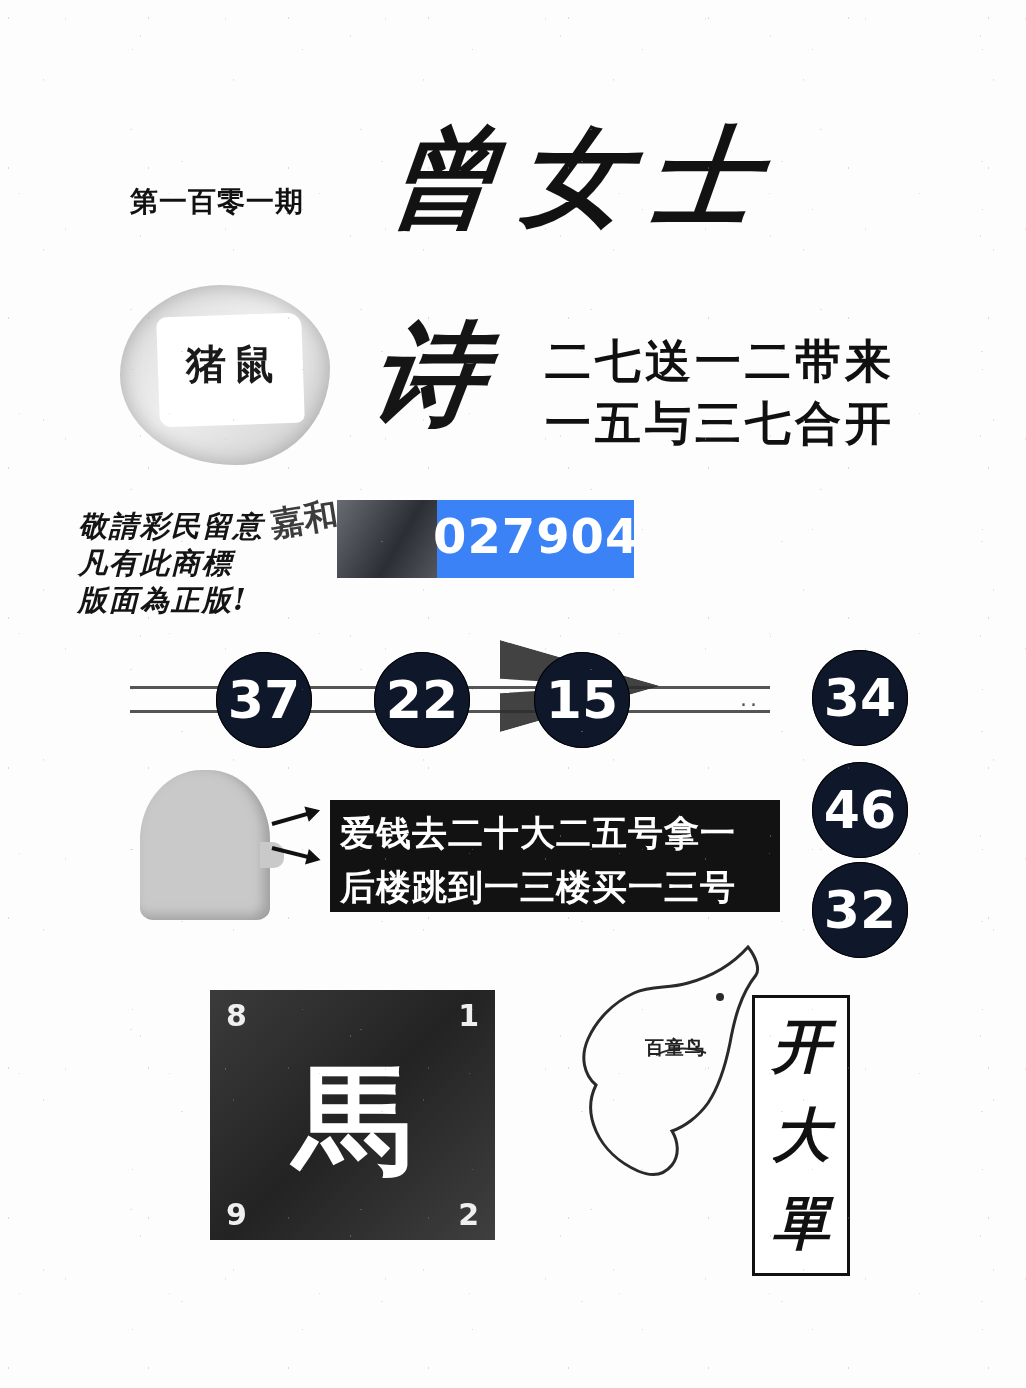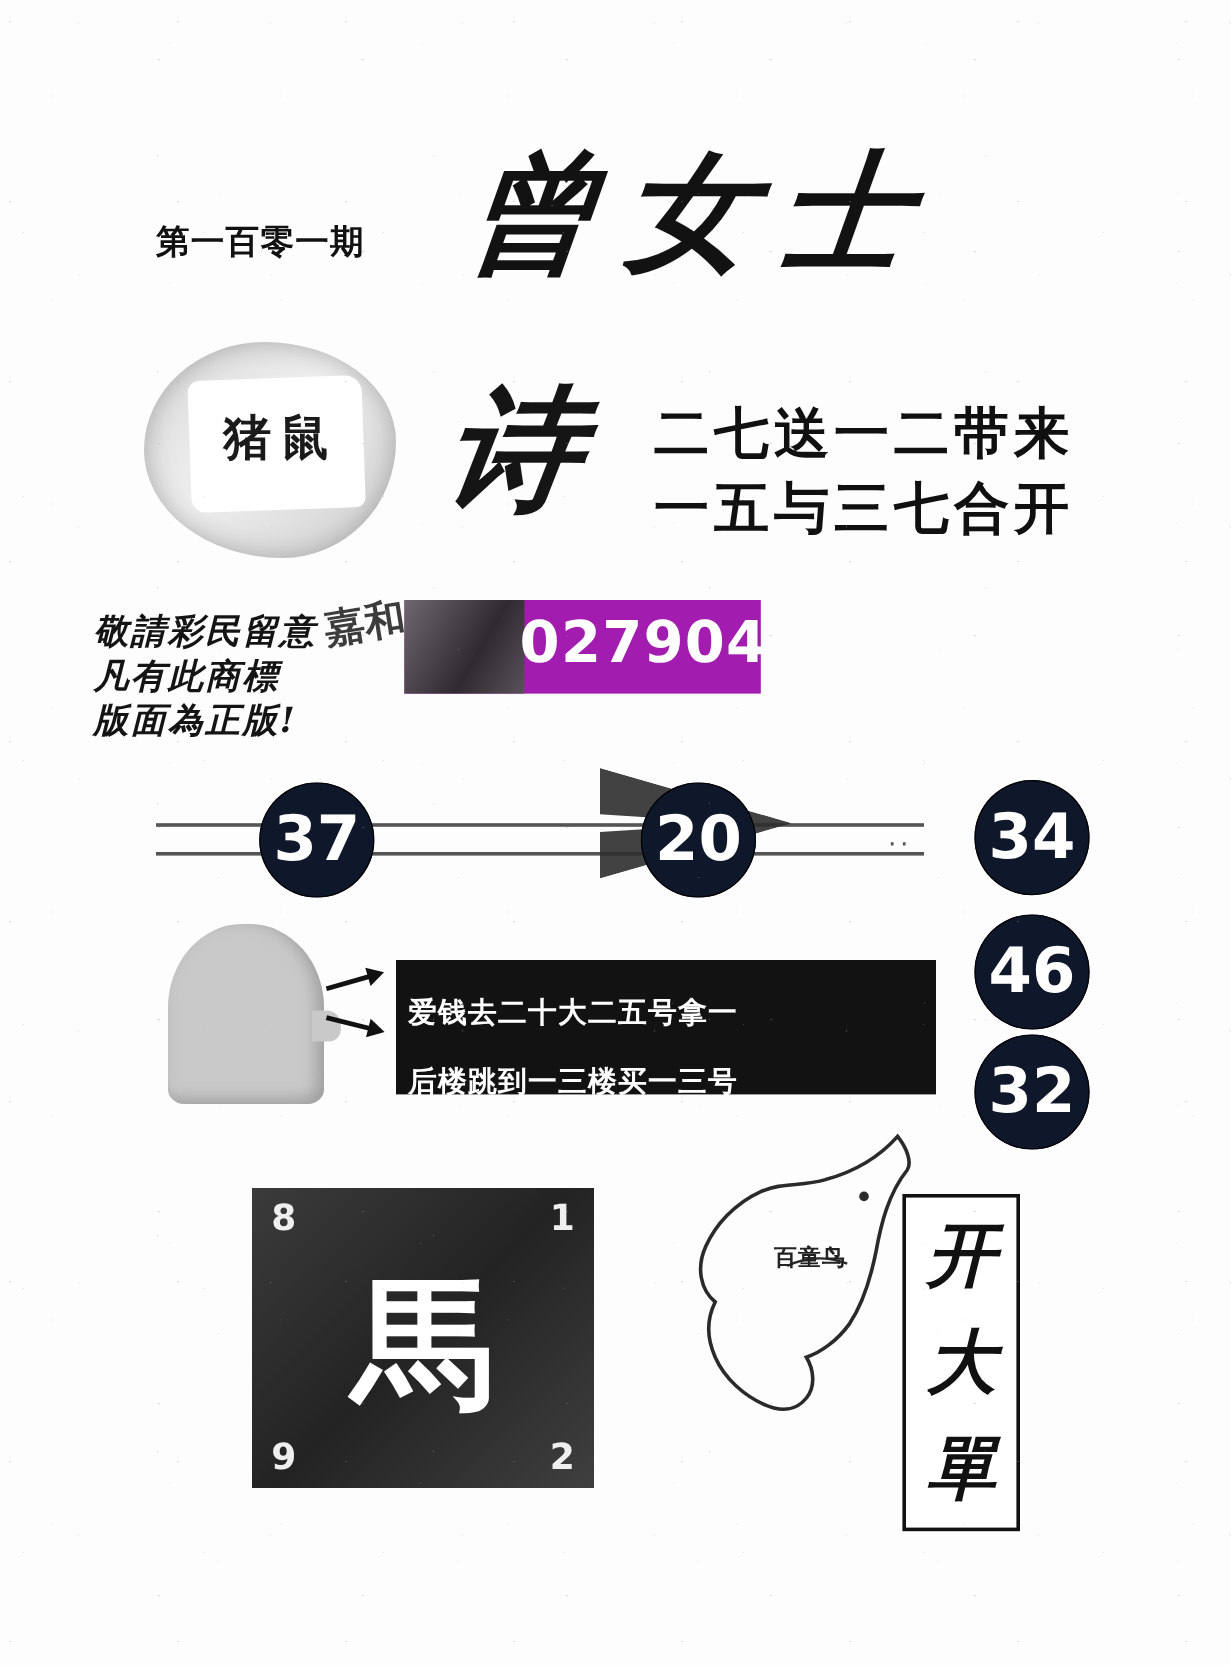--- a/index.html
+++ b/index.html
@@ -132,21 +132,21 @@
     letter-spacing: 2px;
     font-style: italic;
   }
 
   .stamp-box {
     position: absolute;
     left: 337px;
     top: 500px;
     width: 297px;
     height: 78px;
-    background: #a21caf;
+    background: #3b82f6;
     text-align: center;
   }
   .stamp-box .smudge {
     position: absolute;
     left: 0; top: 0;
     width: 100px; height: 78px;
     background: linear-gradient(120deg,#6b6b6b,#2a2a2a 60%,#555);
     opacity: .95;
   }
   .stamp-box .stamp-code {
@@ -275,26 +275,25 @@
     top: 800px;
     width: 450px;
     height: 112px;
     background: #121212;
     padding: 6px 10px;
     box-sizing: border-box;
   }
   .speech-box div {
     color: #fff;
     font-family: "DejaVu Sans", sans-serif;
-    font-size: 24px;
+    font-size: 35px;
     font-weight: bold;
     line-height: 1.55;
     letter-spacing: 1px;
     white-space: nowrap;
-    margin-top: 20px;
   }
 
   
   .horse-panel {
     position: absolute;
     left: 210px;
     top: 990px;
     width: 285px;
     height: 250px;
     background: linear-gradient(135deg,#3b3b3b,#232323 50%,#3f3f3f);
@@ -426,21 +425,22 @@
   <div class="stamp-overlay">嘉和</div>
 
   <div class="arrow-band">
     <div class="line l1"></div>
     <div class="line l2"></div>
   </div>
   <div class="arrow-head"></div>
   <div class="dots-tail">··</div>
 
   <div class="ball big" style="left:216px; top:652px;">37</div>
-  <div class="ball big" style="left:534px; top:652px;">20</div>
+  <div class="ball big" style="left:374px; top:652px;">22</div>
+  <div class="ball big" style="left:534px; top:652px;">15</div>
 
   <div class="ball big" style="left:812px; top:650px;">34</div>
   <div class="ball big" style="left:812px; top:762px;">46</div>
   <div class="ball big" style="left:812px; top:862px;">32</div>
 
   <div class="head-silhouette">
     <div class="nose"></div>
   </div>
   <div class="speech-arrows">
     <i></i>

